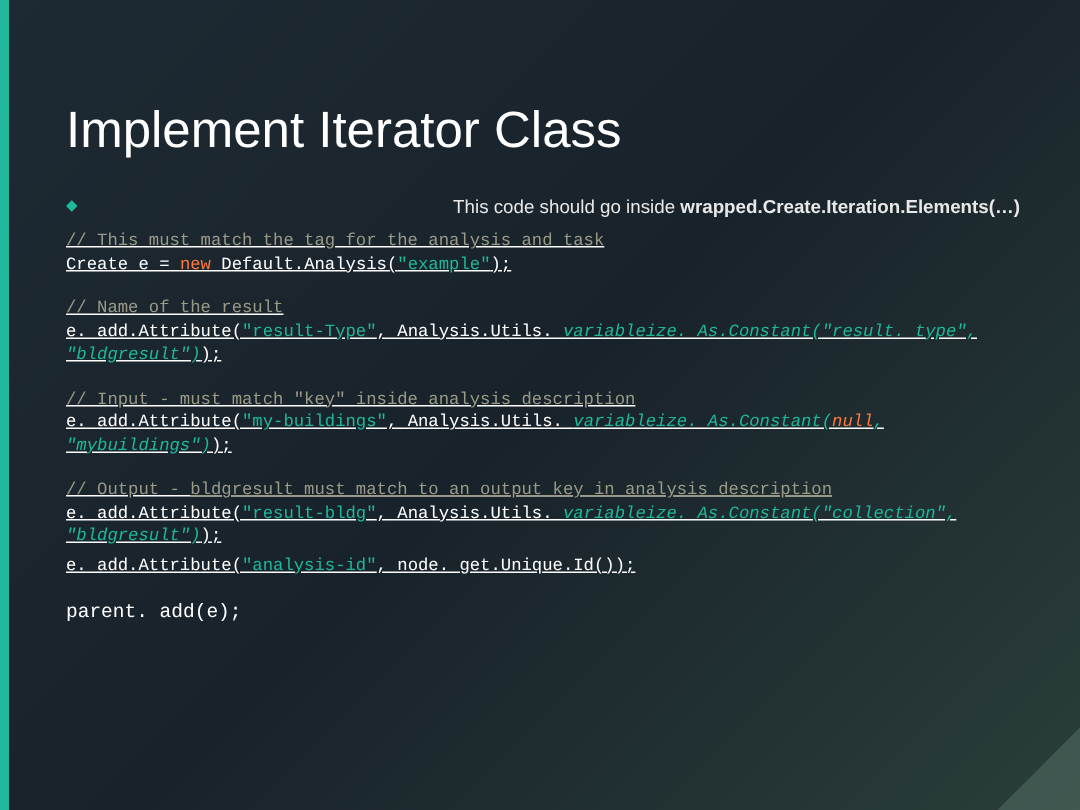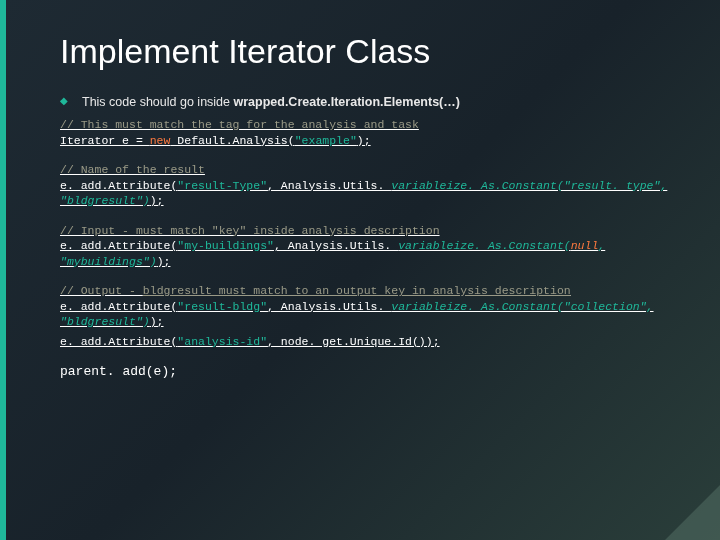--- a/index.html
+++ b/index.html
@@ -11,38 +11,40 @@
     overflow: hidden;
     position: relative;
   }
   .accent-bar {
     position: absolute;
     left: 0; top: 0;
     width: 6px; height: 540px;
     background: #1fb89a;
   }
   .slide {
-    padding: 32px 40px 20px 60px;
+    padding: 32px 40px 20px 44px;
+    margin-top: 36px;
   }
   .title {
     font-size: 34px;
     font-weight: 400;
     color: #fff;
     margin-bottom: 24px;
   }
   .bullets {
     list-style: none;
     margin-bottom: 8px;
   }
   .bullets li {
     font-size: 12.5px;
     color: #e8e8e8;
     margin-bottom: 6px;
     padding-left: 22px;
     position: relative;
+    text-align: right;
   }
   .bullets li::before {
     content: "◆";
     position: absolute;
     left: 0;
     top: 0;
     color: #1fb89a;
     font-size: 10px;
   }
   .code-block {
@@ -81,21 +83,21 @@
     <li>
       <span>This code should go inside </span><b>wrapped.Create.Iteration.Elements(…)</b>
     </li>
   </ul>
 
   <div class="code-block">
 
     <div class="section">
       <div class="comment">// This must match the tag for the analysis and task</div>
       <div>
-        <span>Iterator e = </span><span class="kw">new</span><span> Default.Analysis(</span><span class="str">"example"</span><span>);</span>
+        <span>Create e = </span><span class="kw">new</span><span> Default.Analysis(</span><span class="str">"example"</span><span>);</span>
       </div>
     </div>
 
     <div class="section">
       <div class="comment">// Name of the result</div>
       <div>
         <span>e. add.Attribute(</span><span class="str">"result-Type"</span><span>, Analysis.Utils. </span><span class="teal-italic">variableize. As.Constant("result. type", "bldgresult")</span><span>);</span>
       </div>
     </div>
 

